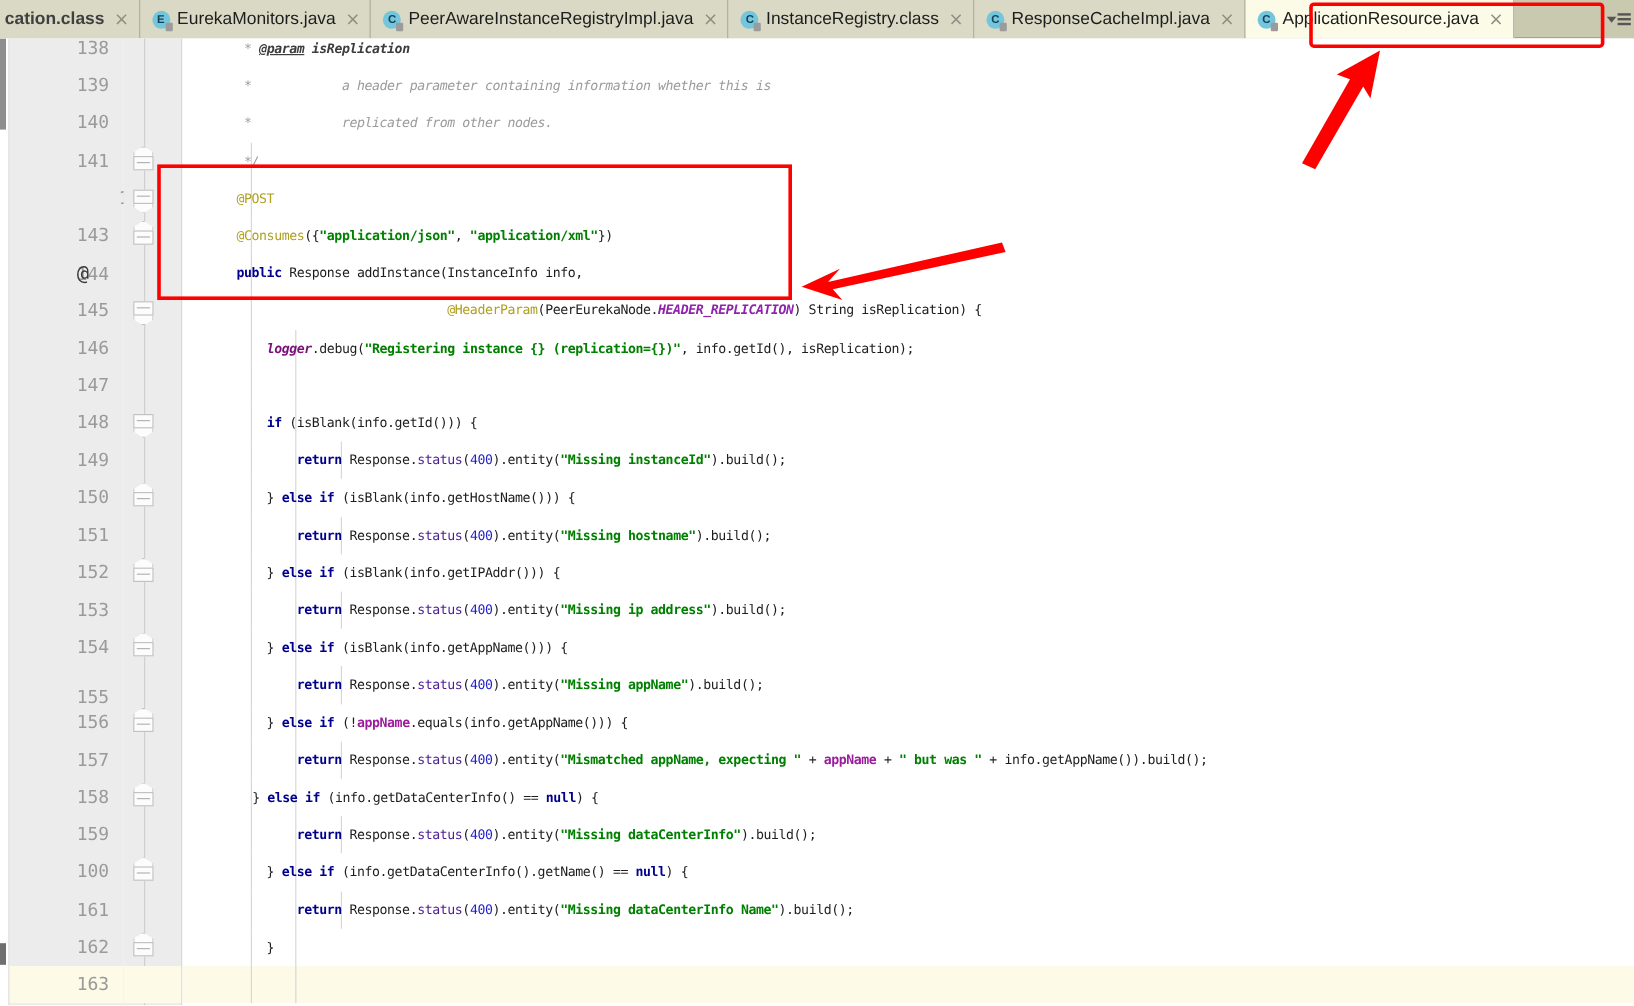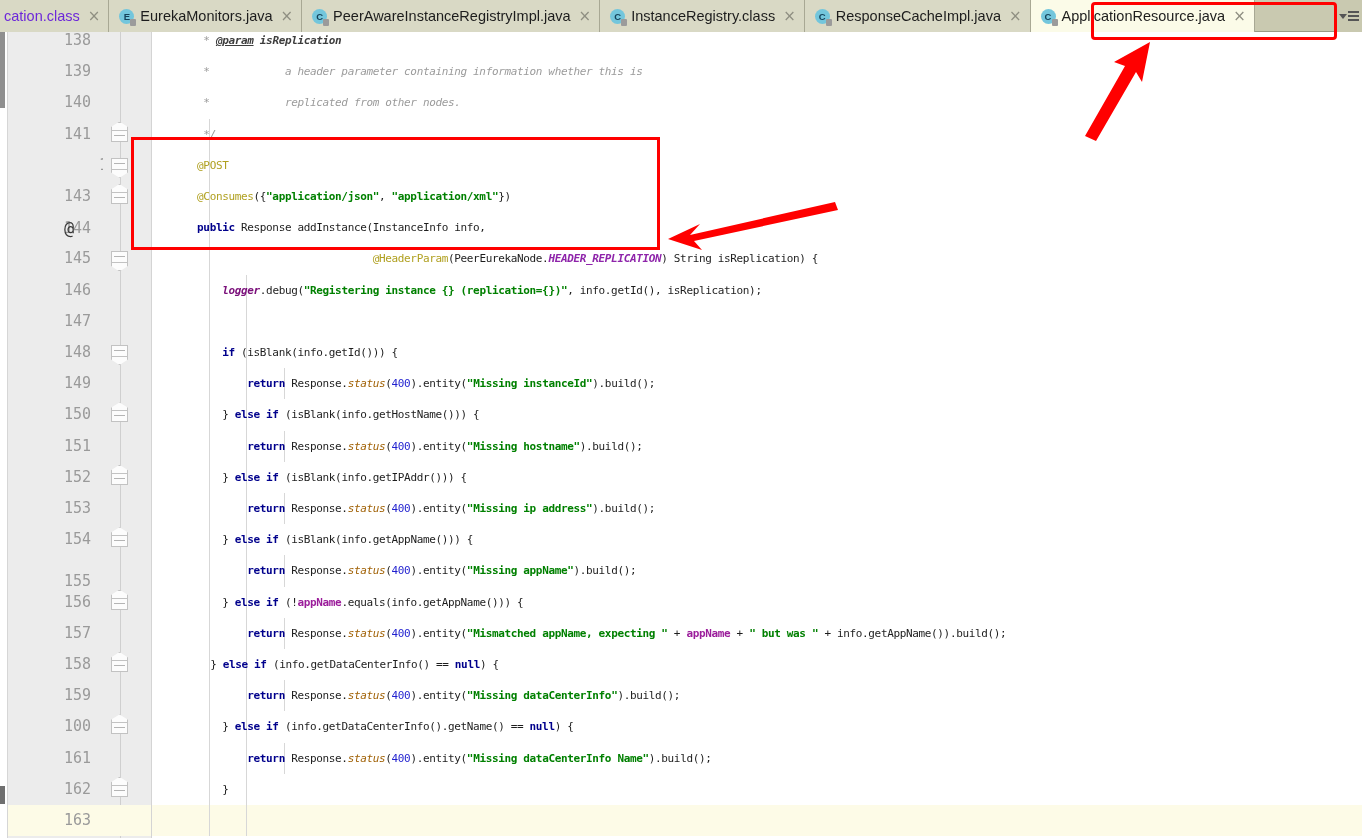--- a/index.html
+++ b/index.html
@@ -62,21 +62,21 @@
   }
   .tab-icon::after {
     content: "";
     position: absolute;
     right: -2px; bottom: -2px;
     width: 6px; height: 7px;
     background: #9b9b9b;
     border-radius: 1px;
   }
   .tab-label { line-height: 1; }
-  .tab-label.dim { color: #6d28d9; }
+  .tab-label.dim { color: #404040; font-weight: bold; }
   .tab-close {
     color: #8f8f82;
     font-size: 15px;
     line-height: 1;
     margin-left: 2px;
     font-family: "DejaVu Sans", sans-serif;
   }
   .tab.active .tab-close { color: #8f8f82; }
 
   #tablist-btn {
@@ -256,21 +256,21 @@
   .kw      { color: #00008c; font-weight: bold; }
   .str     { color: #008000; font-weight: bold; }
   .cmt     { color: #9b9b9b; font-style: italic; }
   .cmtb    { color: #3d3d3d; font-style: italic; font-weight: bold; }
   .jdoctag { color: #3d3d3d; font-style: italic; font-weight: bold; text-decoration: underline; }
   .anno    { color: #b0a020; }
   .num     { color: #1f1fcf; }
   .fieldst { color: #7a0f7a; font-style: italic; font-weight: bold; }
   .constst { color: #8e24aa; font-style: italic; font-weight: bold; }
   .field   { color: #9b1d9b; font-weight: bold; }
-  .mth     { color: #a16207; font-style: italic; }
+  .mth     { color: #4c1d95; }
   .plain   { color: #1d1d1d; }
 
   
   .redbox {
     position: absolute;
     border: 3px solid #ff0000;
     box-sizing: border-box;
     pointer-events: none;
   }
   .redbox.rounded { border-radius: 4px; }

